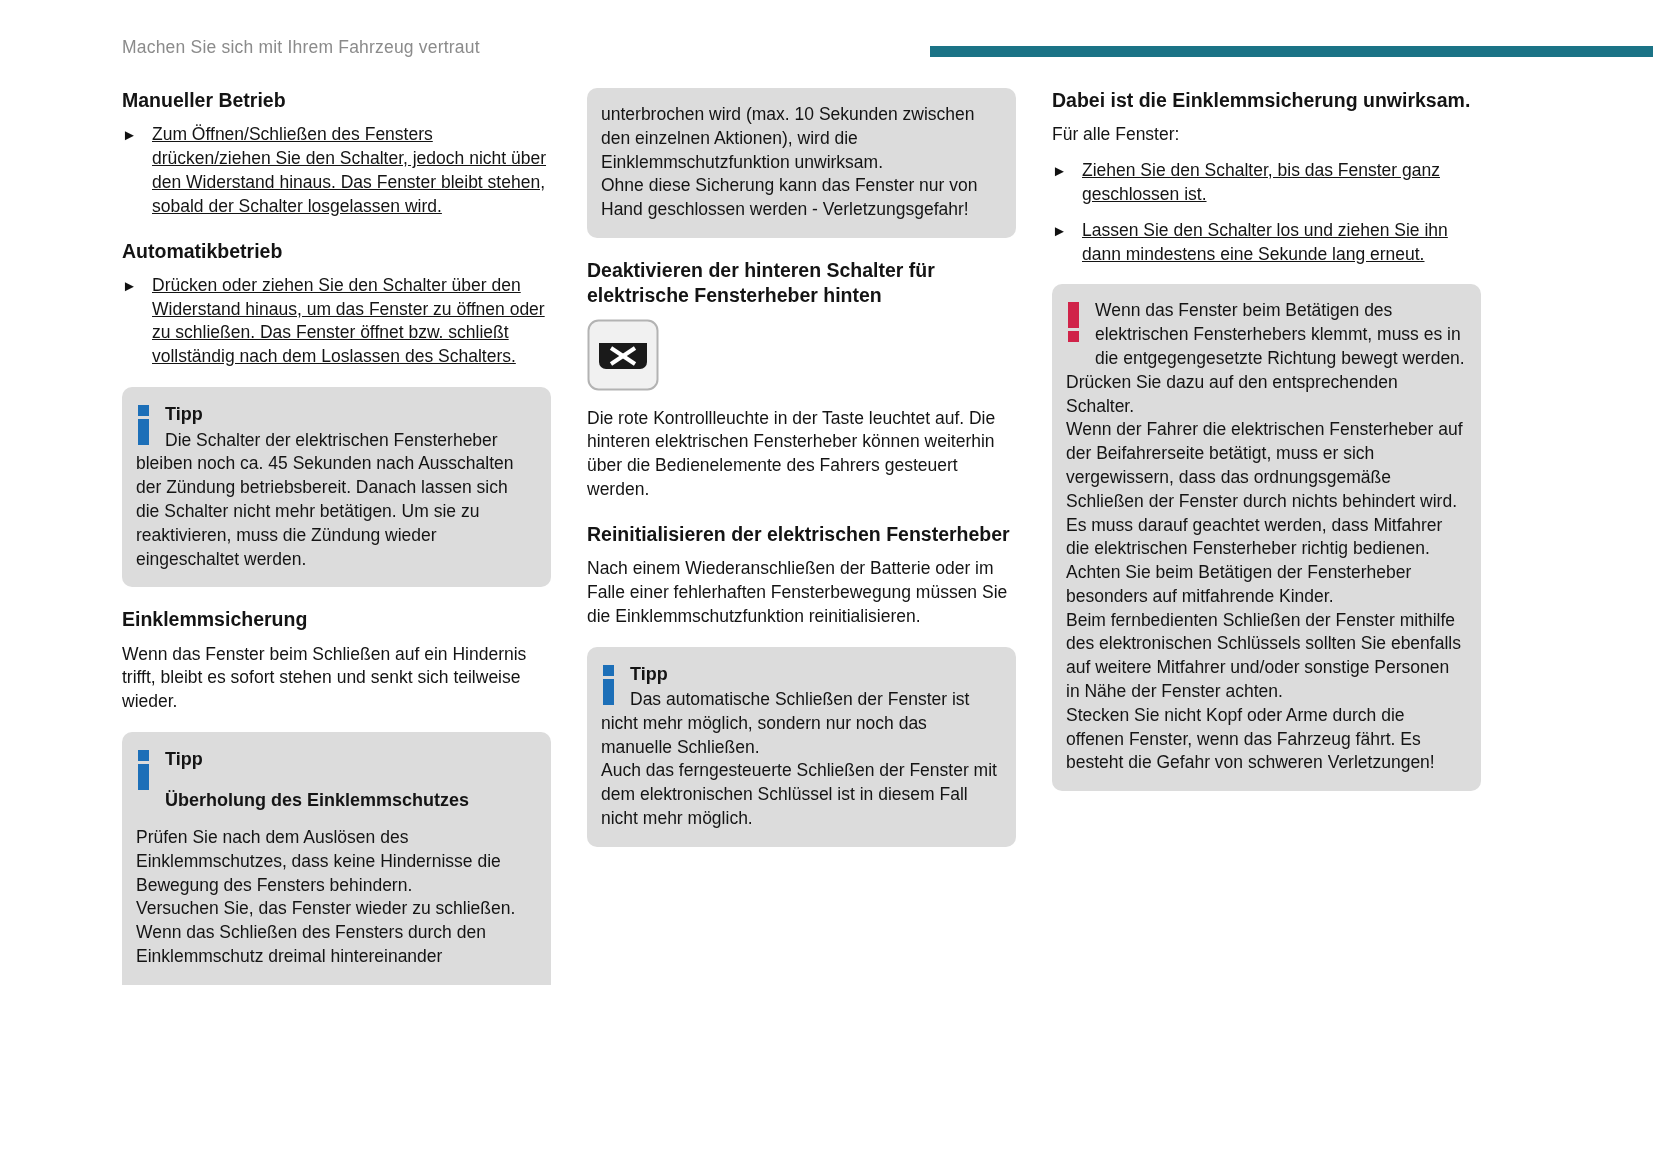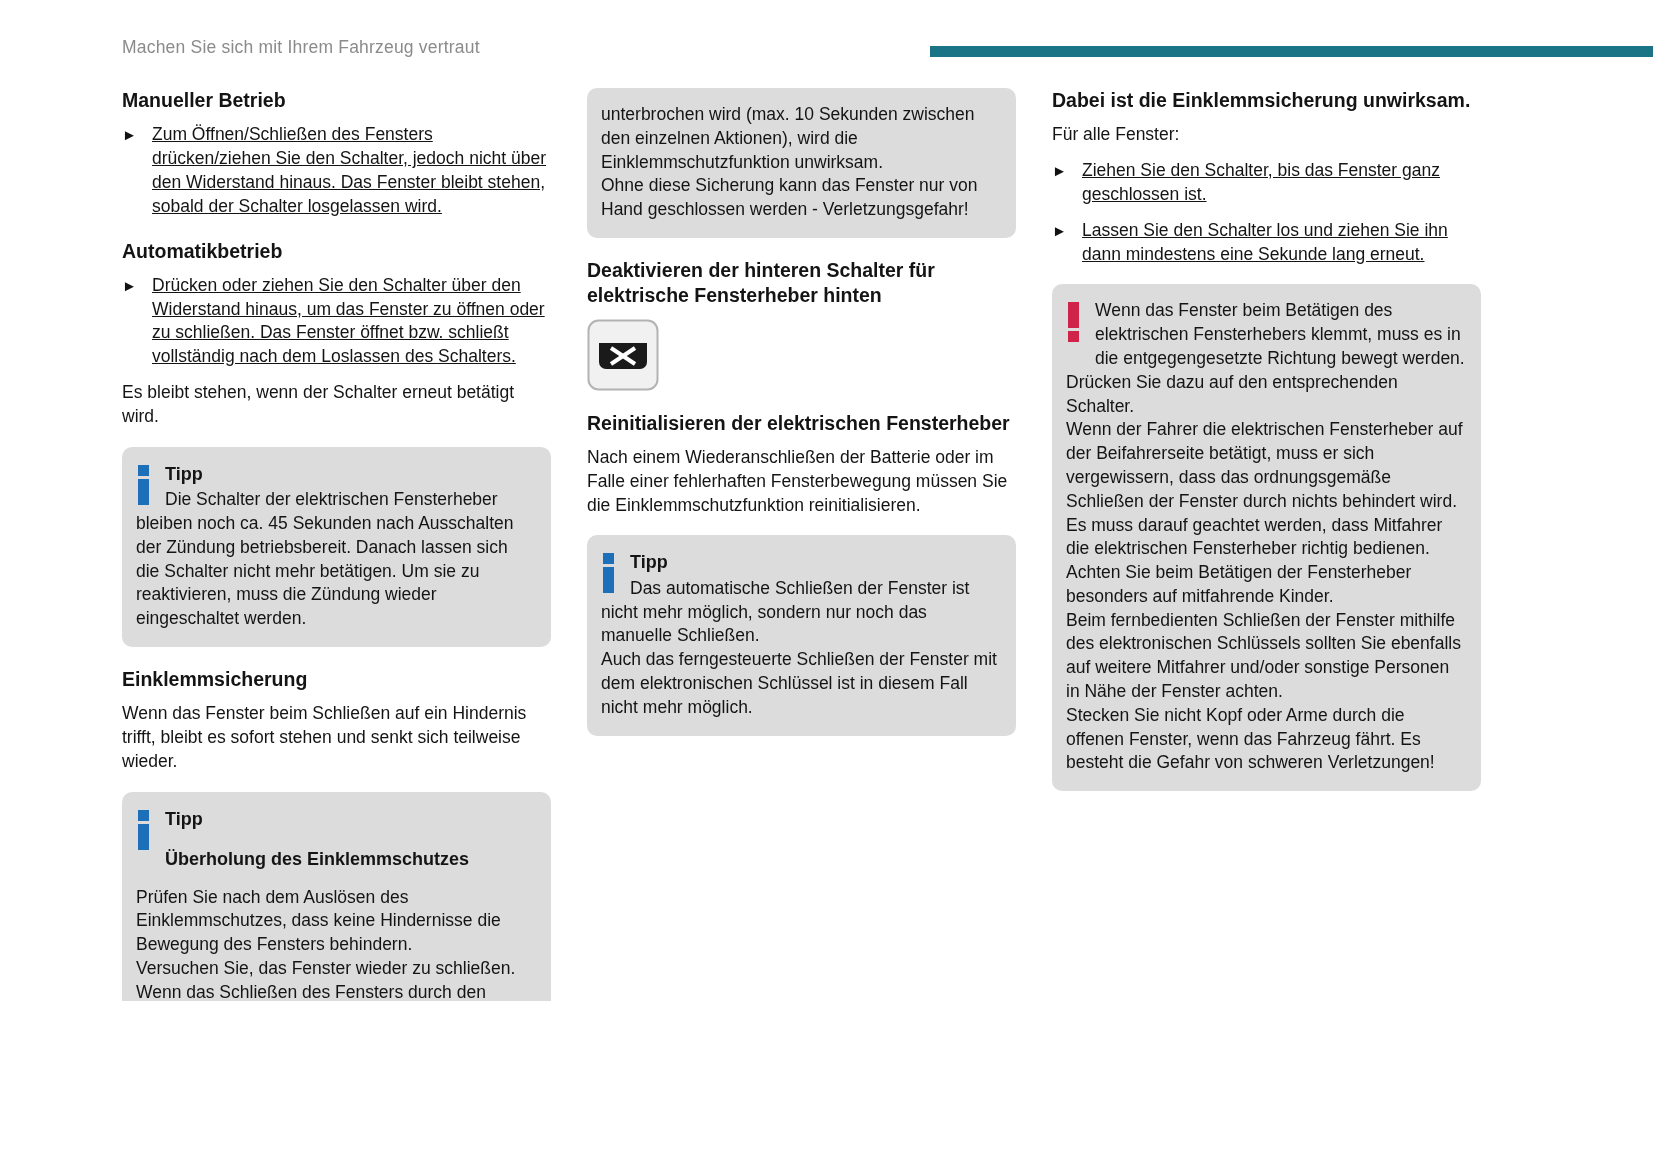--- a/index.html
+++ b/index.html
@@ -130,21 +130,20 @@
         <span class="bt">Zum Öffnen/Schließen des Fensters drücken/ziehen Sie den Schalter, jedoch nicht über den Widerstand hinaus. Das Fenster bleibt stehen, sobald der Schalter losgelassen wird.</span>
       </div>
 
       <h2 class="sec-h">Automatikbetrieb</h2>
 
       <div class="bullet">
         <span class="arrow">►</span>
         <span class="bt">Drücken oder ziehen Sie den Schalter über den Widerstand hinaus, um das Fenster zu öffnen oder zu schließen. Das Fenster öffnet bzw. schließt vollständig nach dem Loslassen des Schalters.</span>
       </div>
 
-      <p class="body">Es bleibt stehen, wenn der Schalter erneut betätigt wird.</p>
 
       <div class="graybox">
         <span class="glyph-icon info">
             <span class="sq"></span>
             <span class="bar"></span>
           </span>
         <div class="box-title">Tipp</div>
         <div class="box-text">Die Schalter der elektrischen Fensterheber bleiben noch ca. 45 Sekunden nach Ausschalten der Zündung betriebsbereit. Danach lassen sich die Schalter nicht mehr betätigen. Um sie zu reaktivieren, muss die Zündung wieder eingeschaltet werden.</div>
       </div>
 
@@ -178,20 +177,21 @@
         <span class="switch-icon">
           <svg viewBox="0 0 72 72" aria-hidden="true">
             <rect x="1.5" y="1.5" width="69" height="69" rx="10" fill="#f1f1f1" stroke="#b3b3b3" stroke-width="2"></rect>
             <path d="M12 24 h48 v19 a7 7 0 0 1 -7 7 h-34 a7 7 0 0 1 -7 -7 z" fill="#1a1a1a"></path>
             <line x1="24" y1="29" x2="48" y2="45" stroke="#ffffff" stroke-width="4"></line>
             <line x1="48" y1="29" x2="24" y2="45" stroke="#ffffff" stroke-width="4"></line>
           </svg>
         </span>
       </div>
 
+      <p class="body">Die rote Kontrollleuchte in der Taste leuchtet auf. Die hinteren elektrischen Fensterheber können weiterhin über die Bedienelemente des Fahrers gesteuert werden.</p>
 
       <h2 class="sec-h">Reinitialisieren der elektrischen Fensterheber</h2>
 
       <p class="body">Nach einem Wiederanschließen der Batterie oder im Falle einer fehlerhaften Fensterbewegung müssen Sie die Einklemmschutzfunktion reinitialisieren.</p>
 
       <div class="graybox">
         <span class="glyph-icon info">
             <span class="sq"></span>
             <span class="bar"></span>
           </span>

